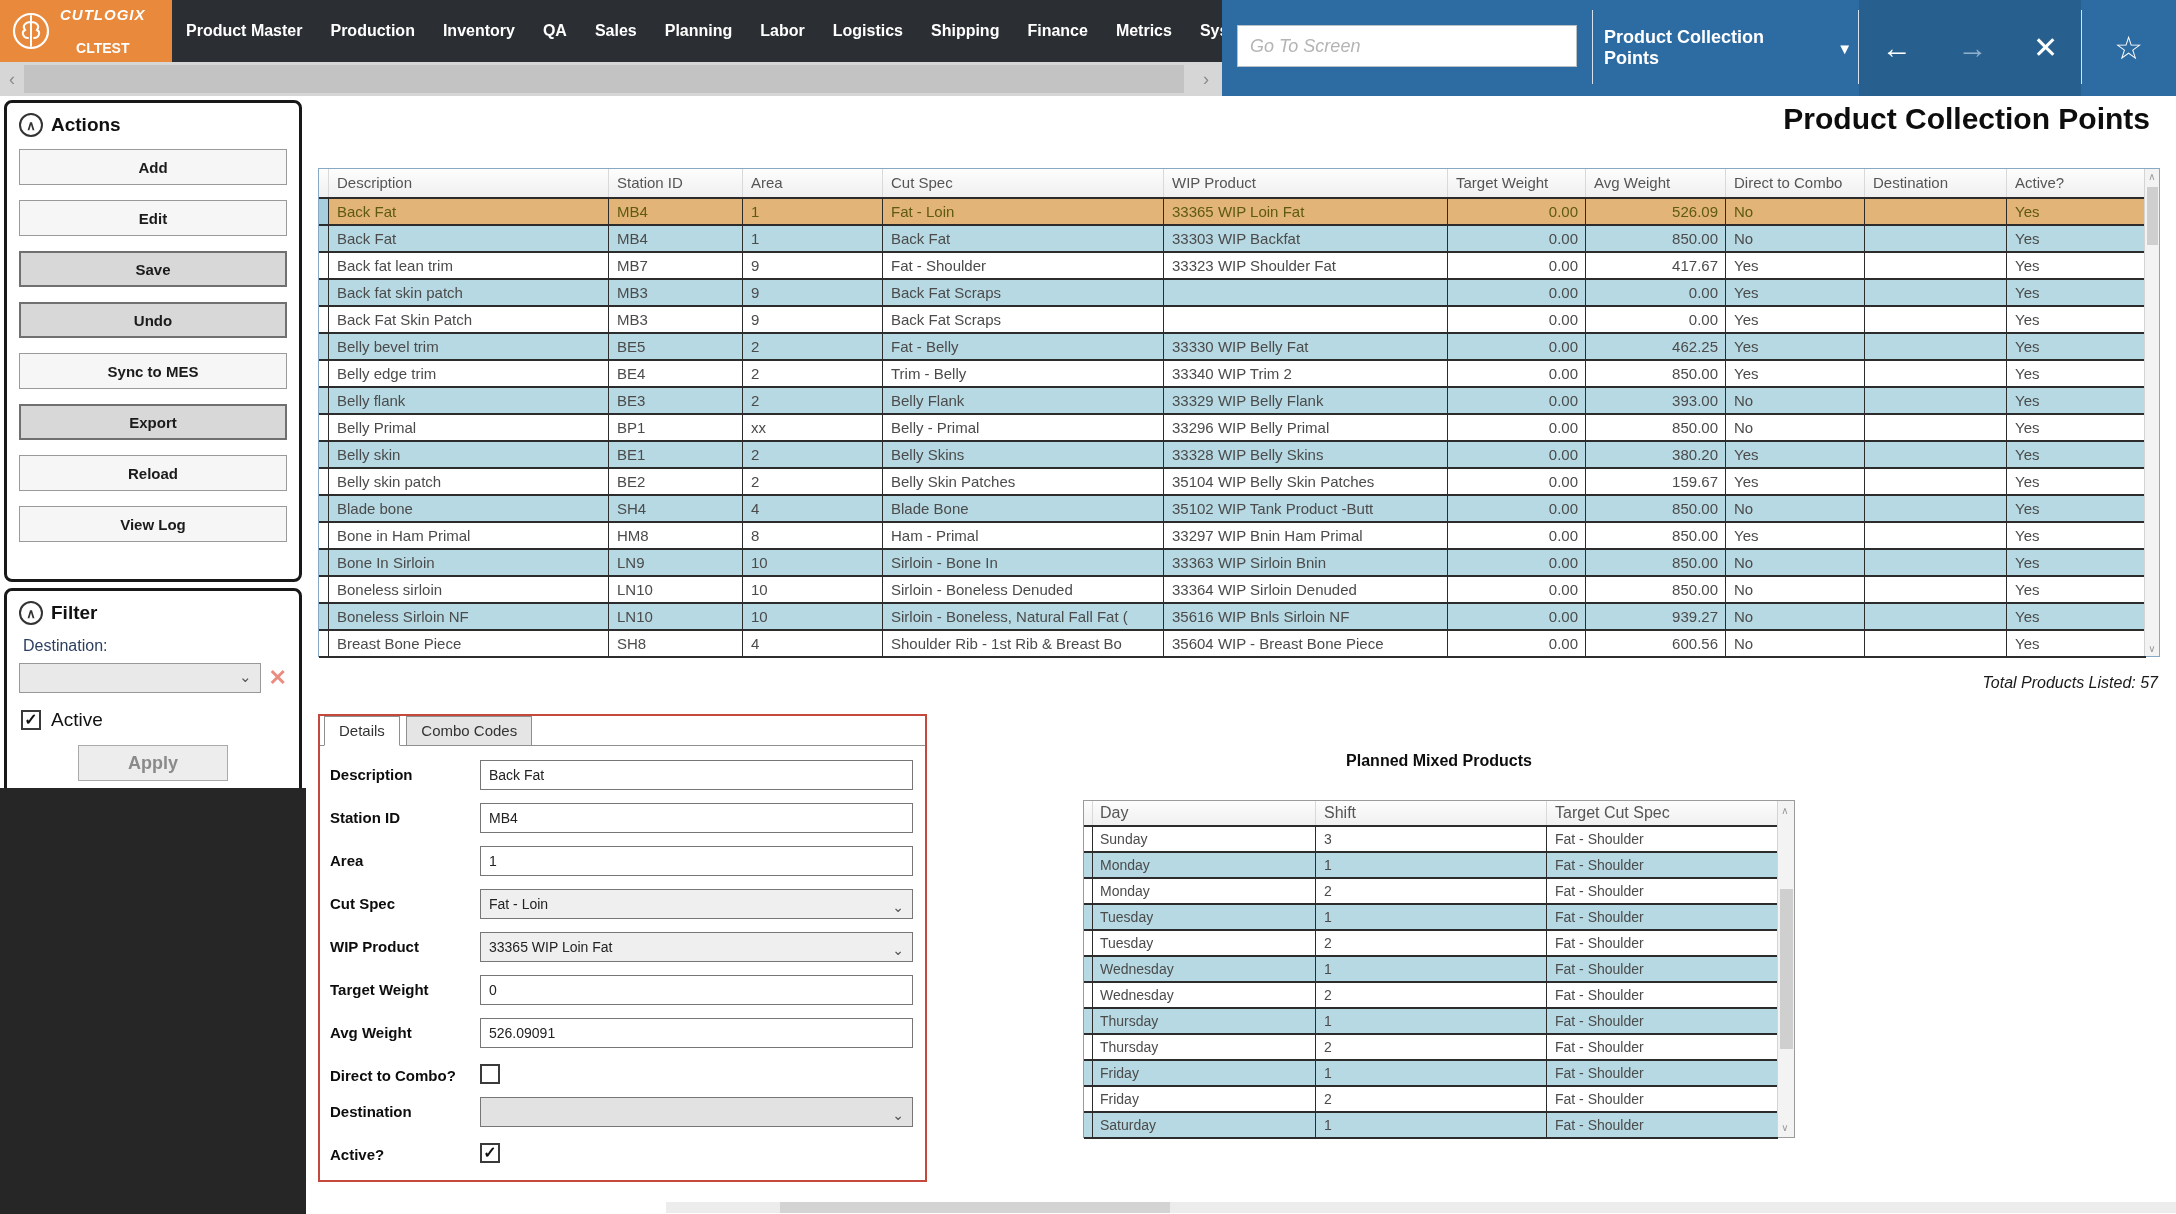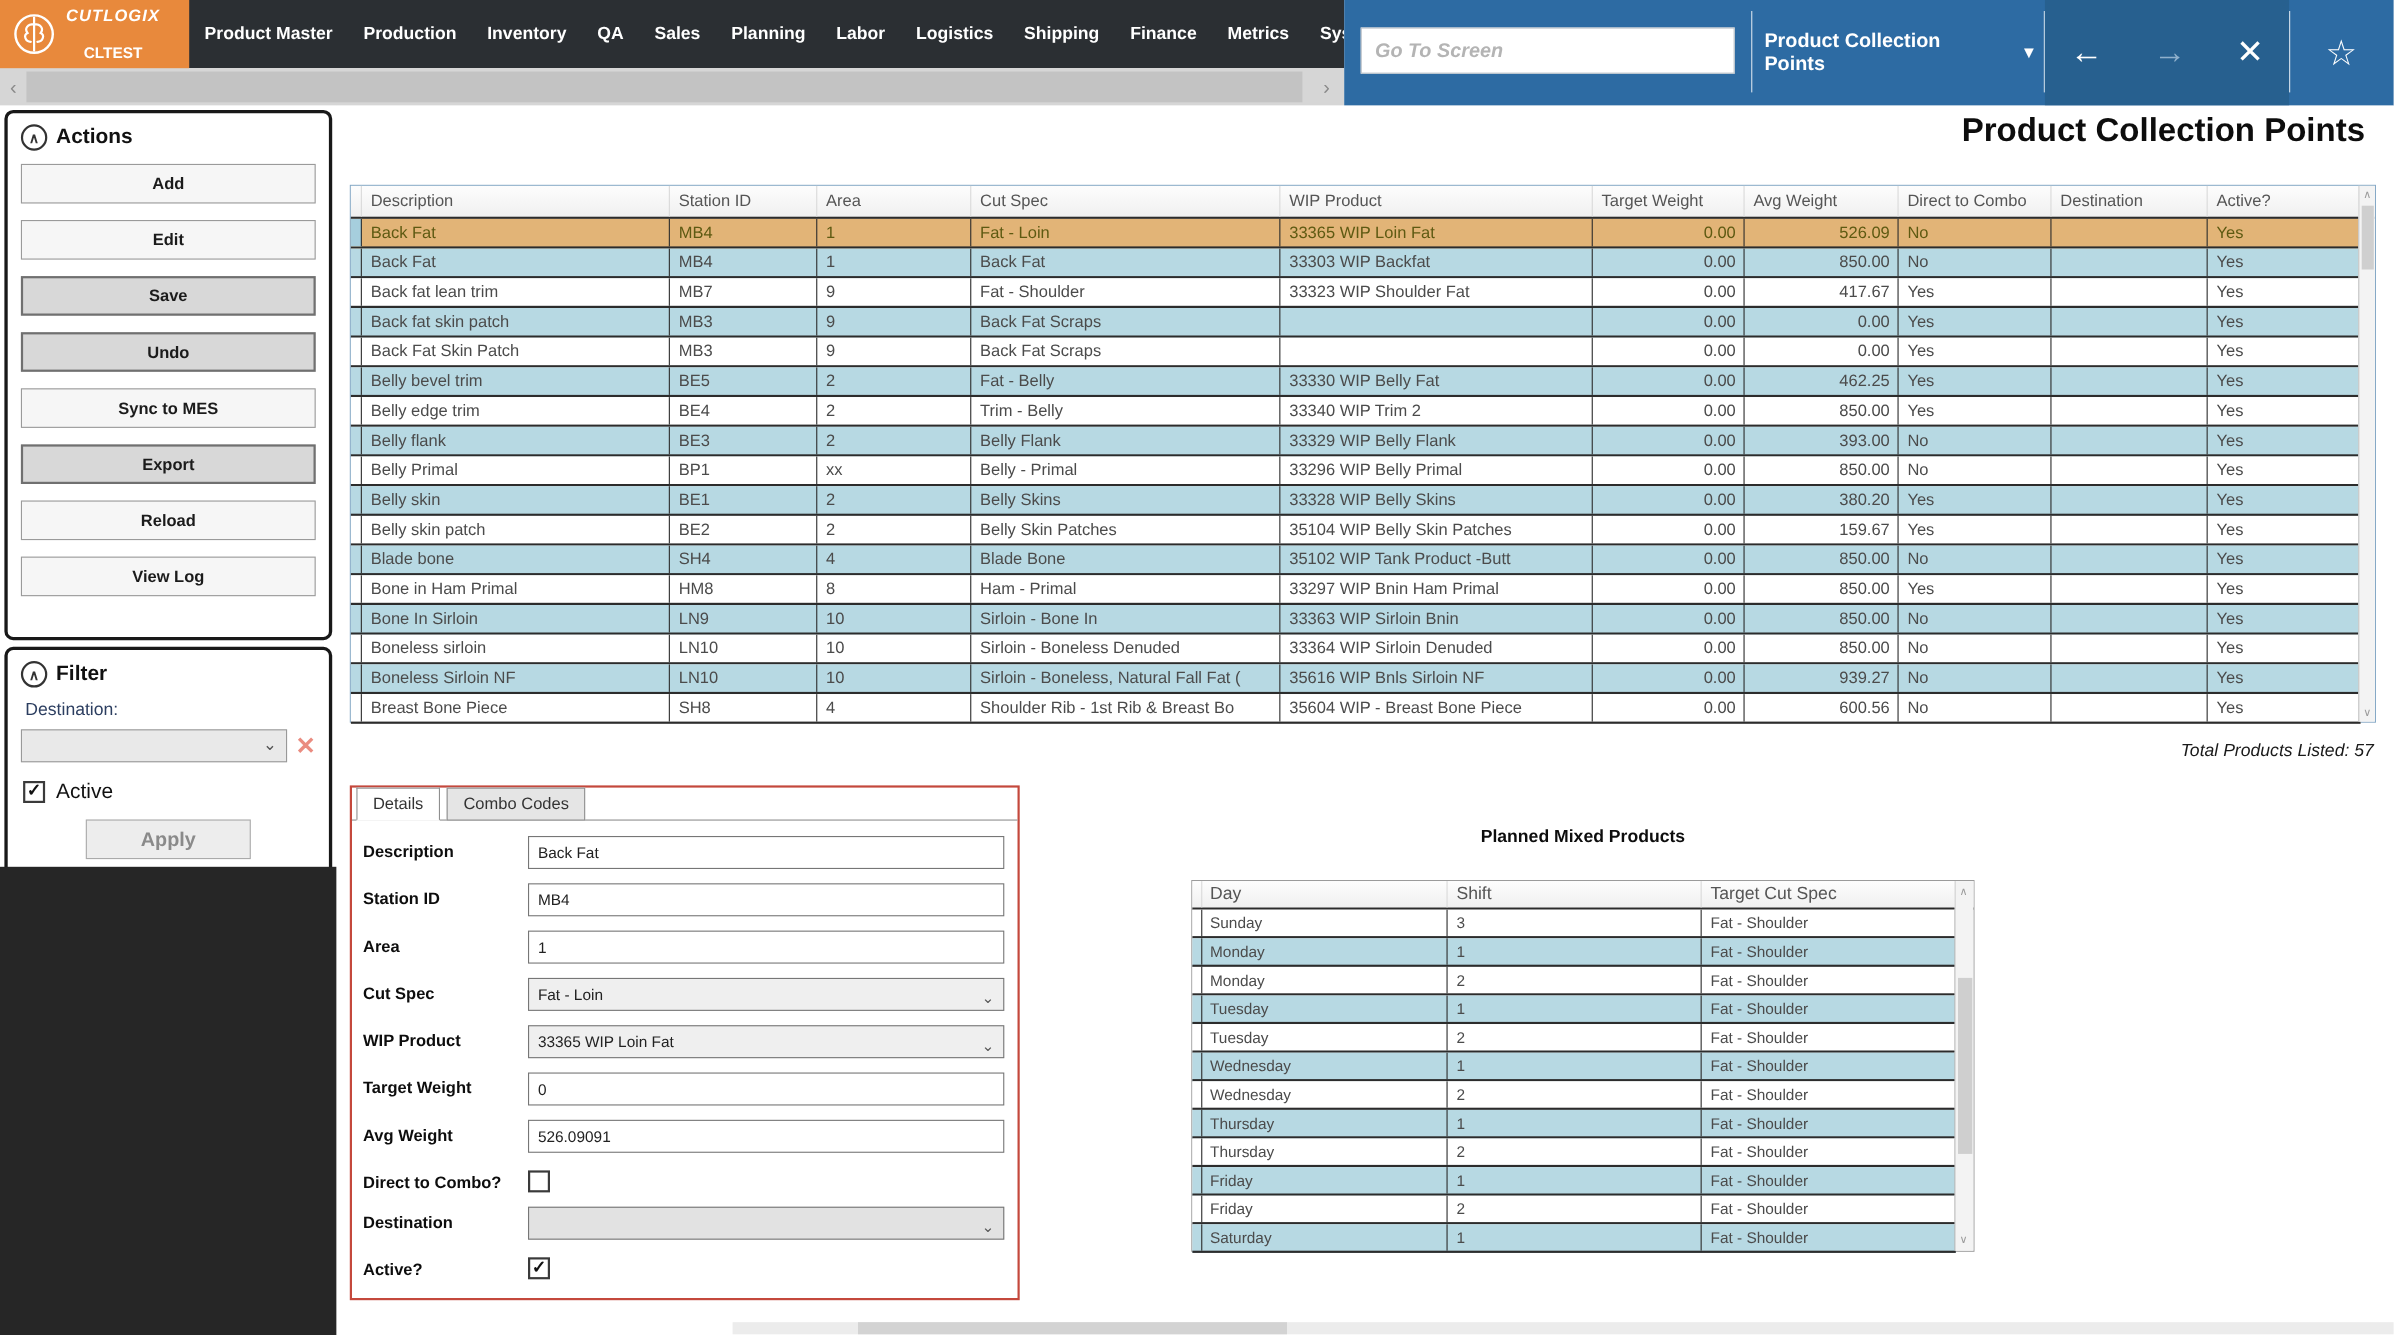--- a/index.html
+++ b/index.html
@@ -18,21 +18,21 @@
   .menu-item { color:#fff; font-weight:bold; font-size:16px; padding:0 14px; line-height:62px; cursor:default; }
 
   
   #hstrip { left:0; top:62px; width:1222px; height:34px; background:#d6d6d6; }
   #hstrip .thumb { position:absolute; left:24px; top:3px; width:1160px; height:28px; background:#c3c3c3; }
   #hstrip .arr { position:absolute; top:0; height:34px; line-height:34px; color:#8a8a8a; font-size:18px; width:20px; text-align:center; }
 
   
   #bluebar { left:1222px; top:0; width:954px; height:96px; background:#2d6ba3; }
   #goToScreen { position:absolute; left:15px; top:25px; width:340px; height:42px; border:1px solid #b9c0c7; background:#fff;
-     font-style:italic; font-size:18px; color:#3b82f6; padding:0 12px; font-family:"Liberation Sans", sans-serif;font-weight:bold; }
+     font-style:italic; font-size:18px; color:#3b82f6; padding:0 12px; font-family:"Liberation Sans", sans-serif; }
   #goToScreen::placeholder { color:#b4b4b4; }
   .vsep { position:absolute; top:10px; height:74px; width:1px; background:rgba(255,255,255,.8); }
   #screenSelector { position:absolute; left:382px; top:0; width:248px; height:96px; display:flex; align-items:center; cursor:pointer; }
   #screenSelector .sel-text { color:#fff; font-weight:bold; font-size:18px; }
   #screenSelector .sel-caret { color:#fff; font-size:15px; margin-left:16px; }
   #navbox { position:absolute; left:637px; top:0; width:222px; height:96px; background:#27608f; display:flex; align-items:center; justify-content:space-around; }
   #navbox .nav-ico { font-size:30px; color:#fff; cursor:pointer; line-height:96px; }
   #navbox .dim { color:#8fb0cc; }
   #starbox { position:absolute; left:859px; top:0; width:95px; height:96px; display:flex; align-items:center; justify-content:center; }
   #starbox .star { color:#fff; font-size:32px; cursor:pointer; }

